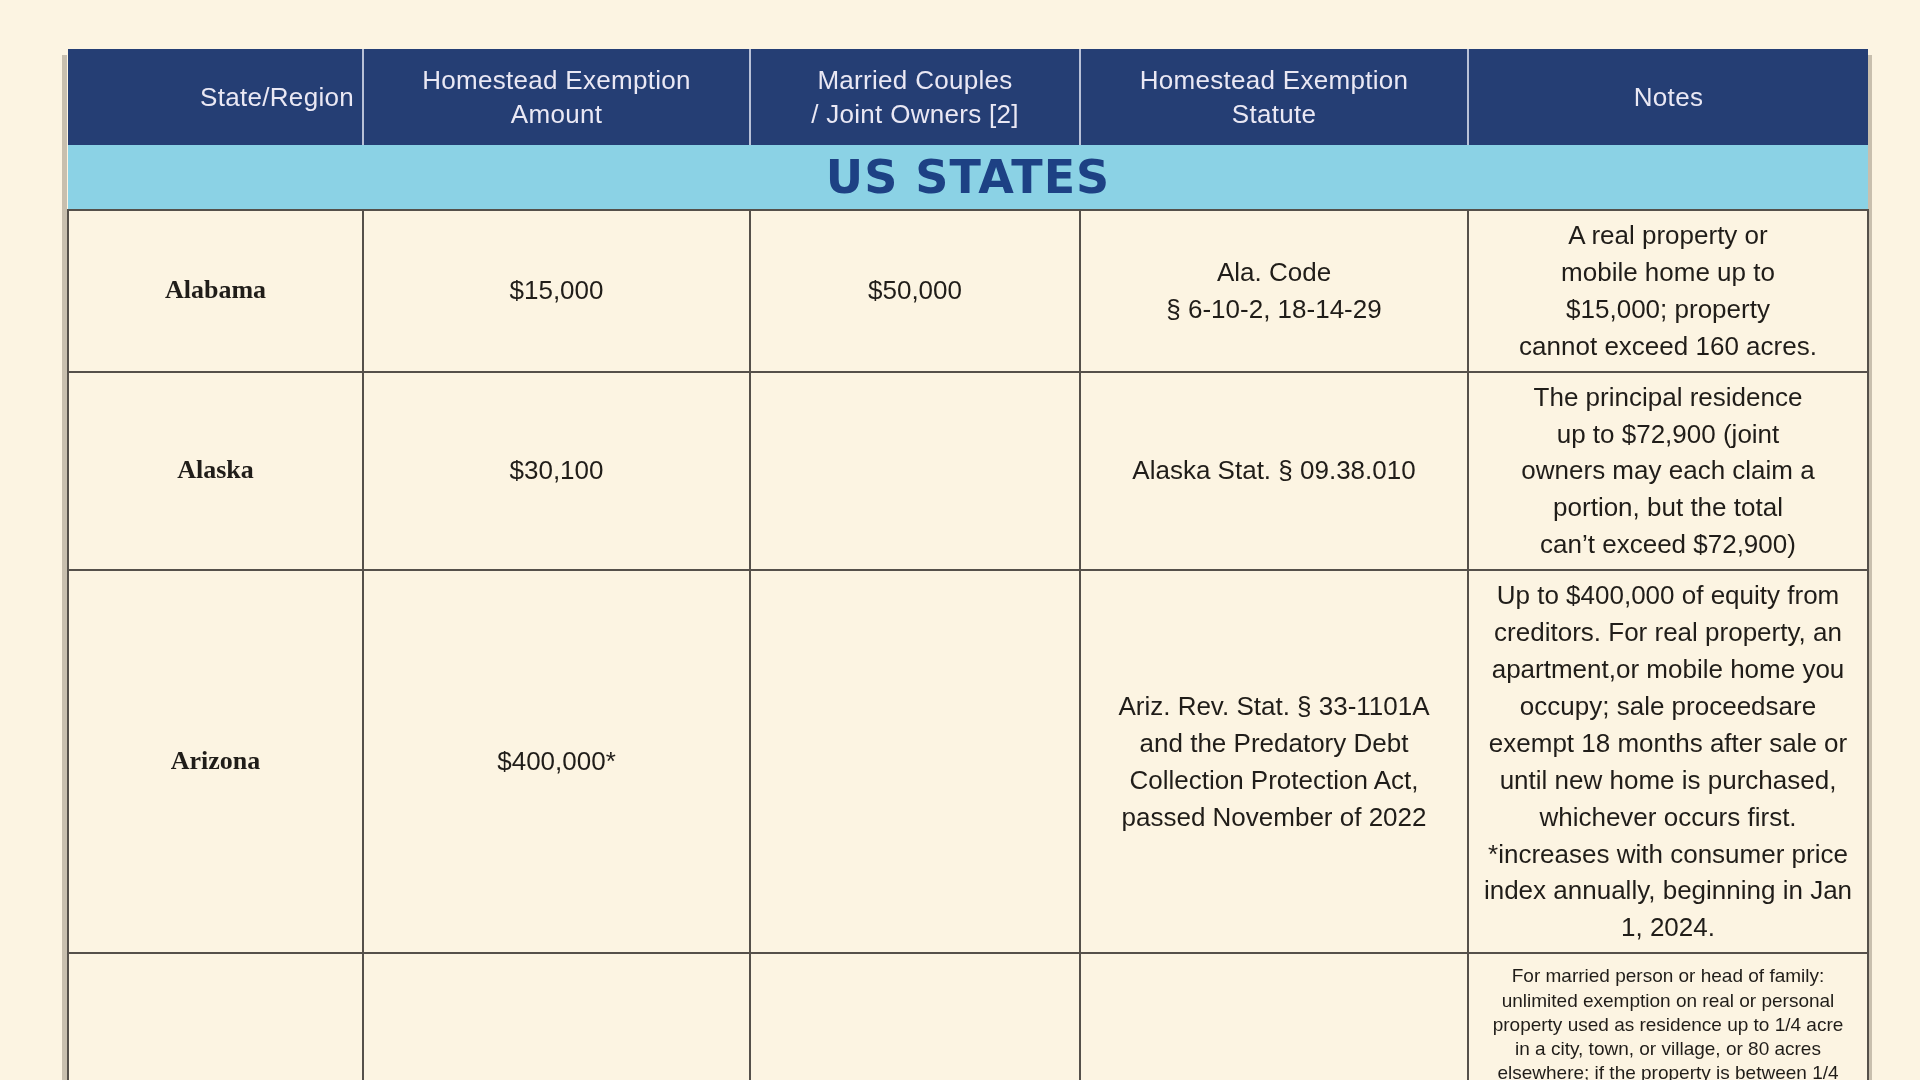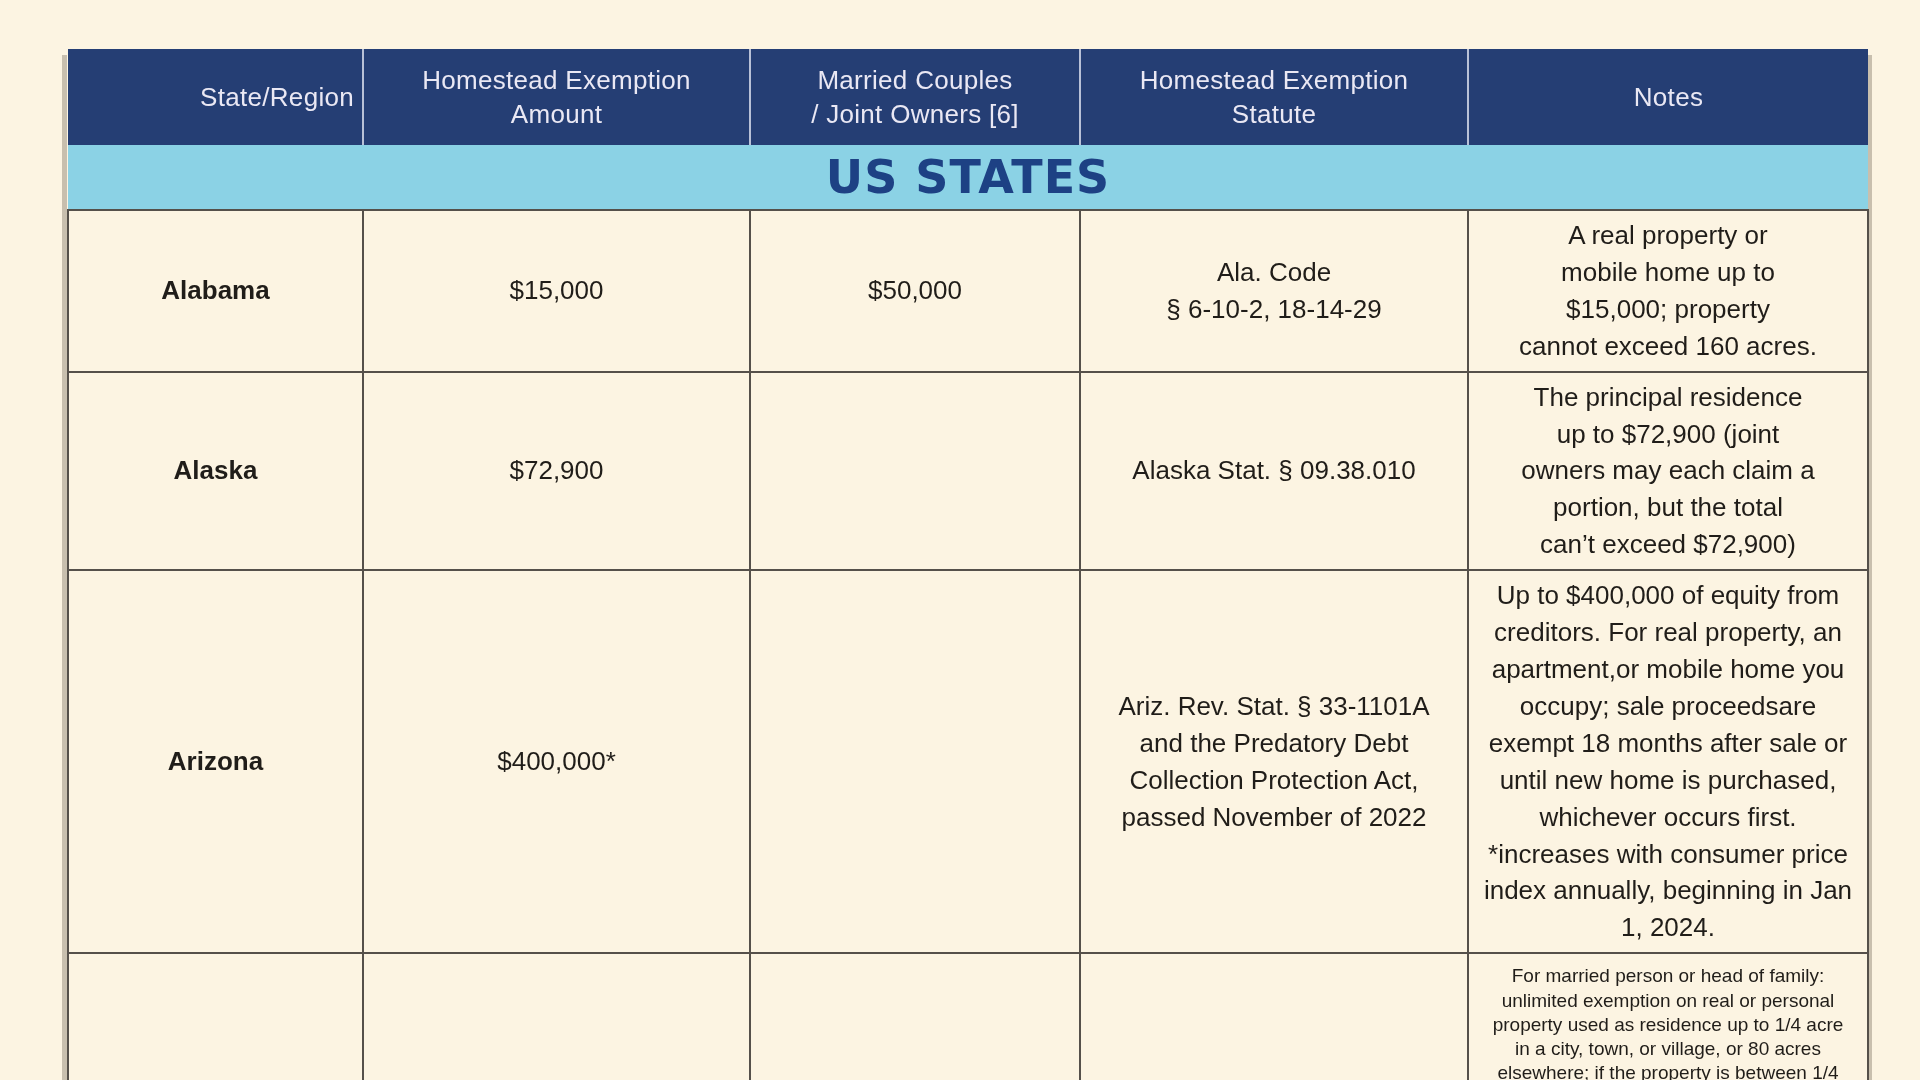--- a/index.html
+++ b/index.html
@@ -74,21 +74,21 @@
     font-size: 26px;
     line-height: 1.42;
     padding: 6px 14px;
     white-space: pre-line;
   }
   tbody.rows tr.r-alabama  { height: 151px; }
   tbody.rows tr.r-alaska   { height: 173px; }
   tbody.rows tr.r-arizona  { height: 250px; }
   tbody.rows tr.r-arkansas { height: 255px; }
 
-  td.state-cell { font-weight: 700; }
+  td.state-cell { font-weight: 700; font-family: Liberation Serif, serif; }
 
   td.notes-center {
     font-size: 18px;
     line-height: 1.4;
     padding: 10px 26px;
   }
   td.notes-justify {
     font-size: 19px;
     line-height: 1.34;
     text-align: justify;
@@ -114,21 +114,21 @@
         <col class="c3">
         <col class="c4">
         <col class="c5">
     </colgroup>
     <thead>
       <tr>
         <th>State/Region</th>
         <th>Homestead Exemption
 Amount</th>
         <th>Married Couples
-/ Joint Owners [6]</th>
+/ Joint Owners [2]</th>
         <th>Homestead Exemption
 Statute</th>
         <th>Notes</th>
       </tr>
     </thead>
     <tbody>
       <tr class="band">
         <td colspan="5">
           <span class="band-text">US STATES</span>
         </td>
@@ -141,21 +141,21 @@
         <td>$50,000</td>
         <td>Ala. Code
 § 6-10-2, 18-14-29</td>
         <td class="notes-center">A real property or
 mobile home up to
 $15,000; property
 cannot exceed 160 acres.</td>
       </tr>
       <tr class="r-alaska">
         <td class="state-cell">Alaska</td>
-        <td>$72,900</td>
+        <td>$30,100</td>
         <td></td>
         <td>Alaska Stat. § 09.38.010</td>
         <td class="notes-center">The principal residence
 up to $72,900 (joint
 owners may each claim a
 portion, but the total
 can’t exceed $72,900)</td>
       </tr>
       <tr class="r-arizona">
         <td class="state-cell">Arizona</td>

